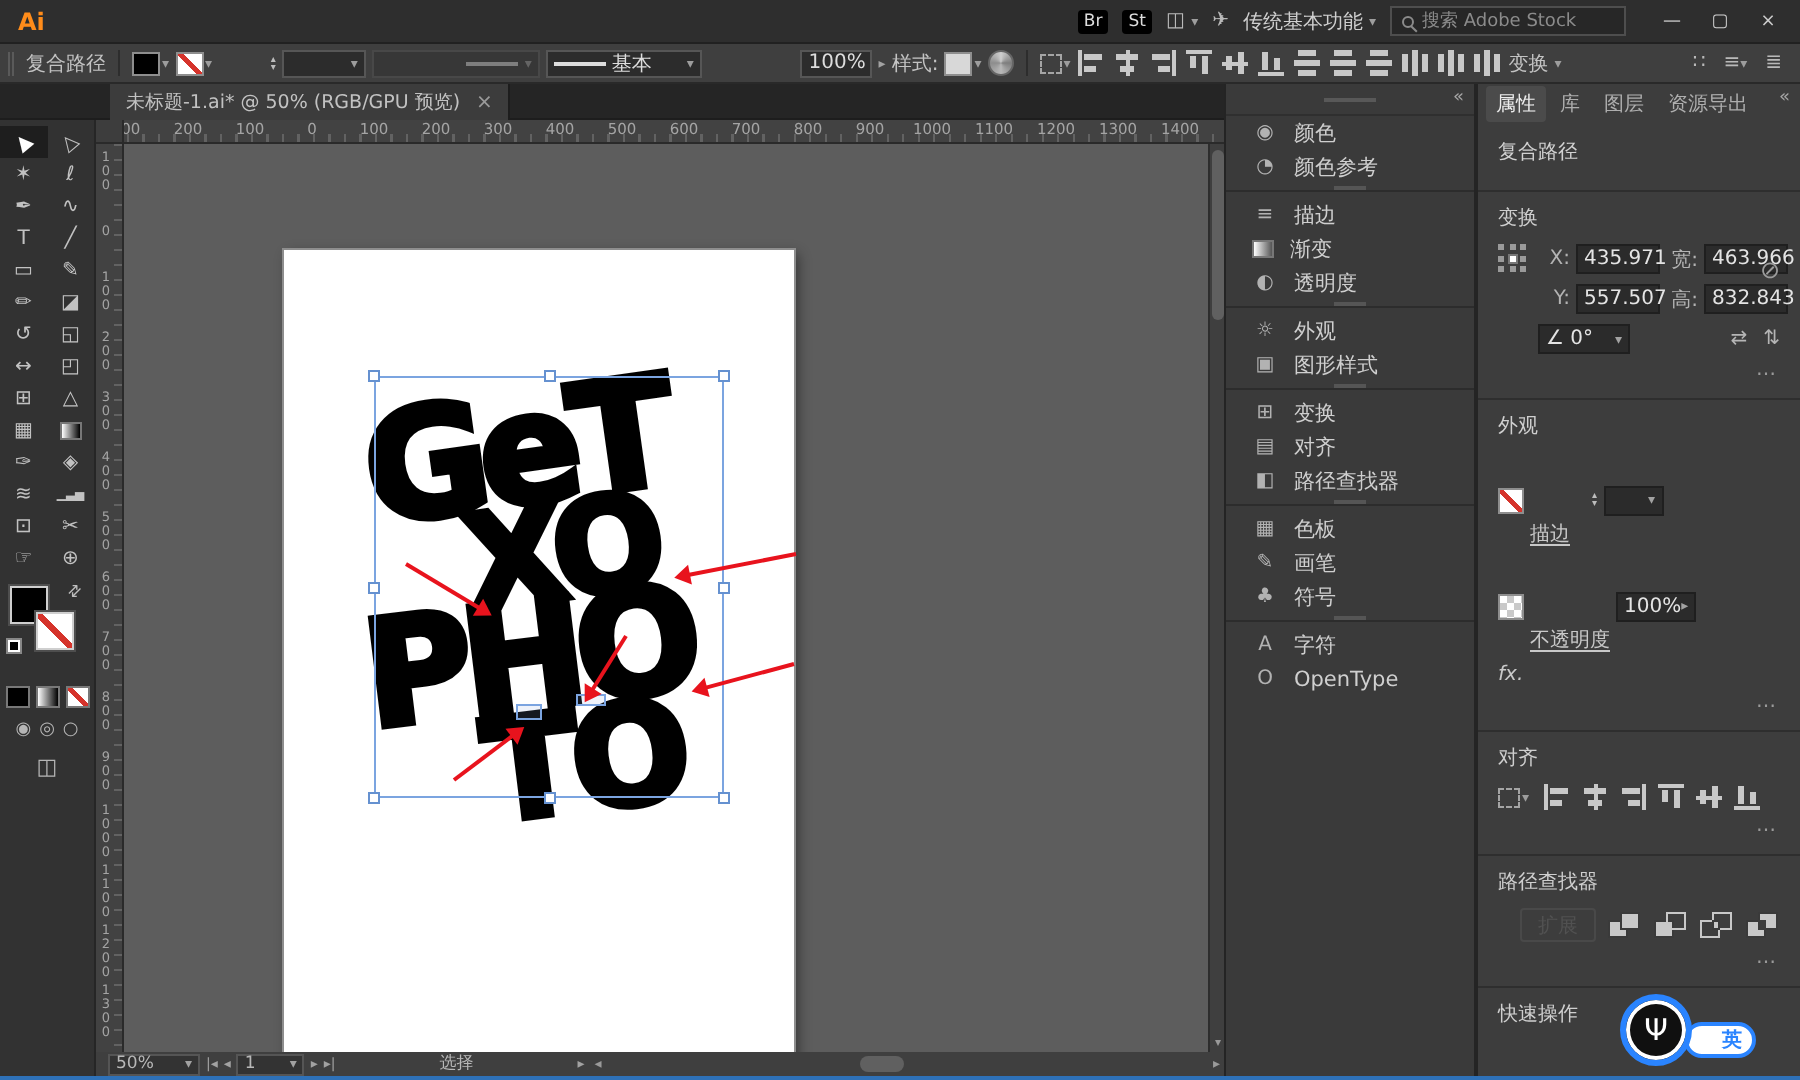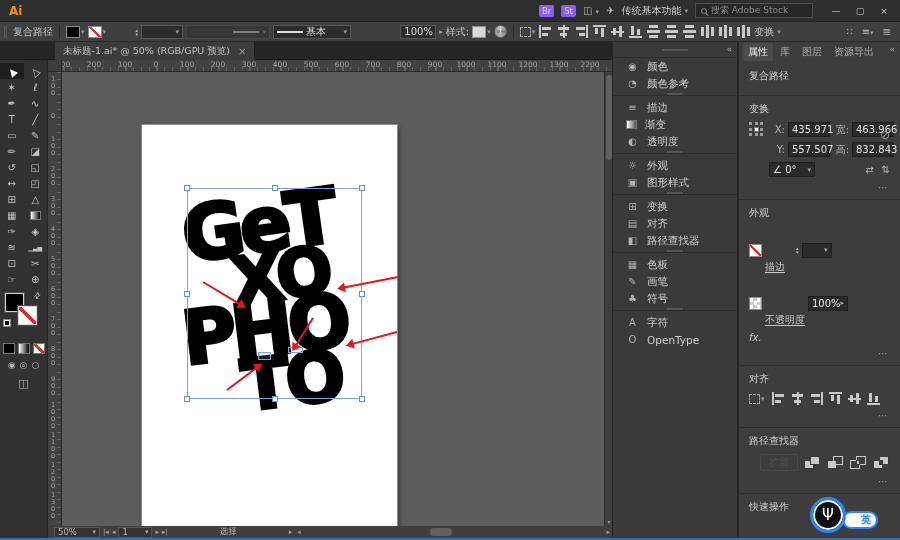--- a/index.html
+++ b/index.html
@@ -4,21 +4,21 @@
 <style>
   *{margin:0;padding:0;box-sizing:border-box;font-family:"DejaVu Sans","Liberation Sans",sans-serif;}
   html,body{width:900px;height:540px;overflow:hidden;background:#1e1e1e;}
   .app{position:relative;width:900px;height:540px;background:#333;color:#c8c8c8;font-size:10px;overflow:hidden;}
 
   
   .menubar{position:absolute;left:0;top:0;right:0;height:22px;background:#2e2e2e;border-bottom:1px solid #212121;display:flex;align-items:center;white-space:nowrap;}
   .ai-logo{color:#ff8c1a;font-weight:bold;font-size:12px;padding:0 9px;}
   .menu-item{padding:0 5px;color:#cfcfcf;font-size:10px;}
   .mb-right{margin-left:auto;display:flex;align-items:center;gap:7px;padding-right:4px;}
-  .sq-btn{background:#8b5cf6;color:#ddd;font-size:8.5px;padding:1px 3px;border-radius:2px;}
+  .sq-btn{background:#000000;color:#ddd;font-size:8.5px;padding:1px 3px;border-radius:2px;}
   .mb-icon{color:#b9b9b9;font-size:10px;}
   .chev{font-size:7px;color:#9d9d9d;}
   .workspace{display:flex;align-items:center;gap:3px;color:#cfcfcf;}
   .searchbox{display:flex;align-items:center;gap:4px;background:#272727;border:1px solid #4e4e4e;height:15px;width:118px;padding:0 5px;color:#8b8b8b;font-size:9px;}
   .searchglyph{width:6px;height:6px;border:1px solid #8b8b8b;border-radius:50%;position:relative;display:inline-block;flex:none;}
   .searchglyph:after{content:"";position:absolute;width:4px;height:1px;background:#8b8b8b;transform:rotate(45deg);right:-3px;bottom:-2px;}
   .winbtns{display:flex;margin-left:4px;}
   .winbtn{width:24px;text-align:center;font-size:9px;color:#ccc;}
 
   
@@ -439,21 +439,21 @@
       <span class="hlabel" style="left: 232px;">400</span>
       <span class="hlabel" style="left: 263px;">500</span>
       <span class="hlabel" style="left: 294px;">600</span>
       <span class="hlabel" style="left: 325px;">700</span>
       <span class="hlabel" style="left: 356px;">800</span>
       <span class="hlabel" style="left: 387px;">900</span>
       <span class="hlabel" style="left: 418px;">1000</span>
       <span class="hlabel" style="left: 449px;">1100</span>
       <span class="hlabel" style="left: 480px;">1200</span>
       <span class="hlabel" style="left: 511px;">1300</span>
-      <span class="hlabel" style="left: 542px;">2200</span>
+      <span class="hlabel" style="left: 542px;">1400</span>
       <span class="hlabel" style="left: 573px;">1500</span>
     </div>
   <div class="vruler" id="vruler">
       <span class="vlabel" style="top: 13px;">100</span>
       <span class="vlabel" style="top: 43px;">0</span>
       <span class="vlabel" style="top: 73px;">100</span>
       <span class="vlabel" style="top: 103px;">200</span>
       <span class="vlabel" style="top: 133px;">300</span>
       <span class="vlabel" style="top: 163px;">400</span>
       <span class="vlabel" style="top: 193px;">500</span>

